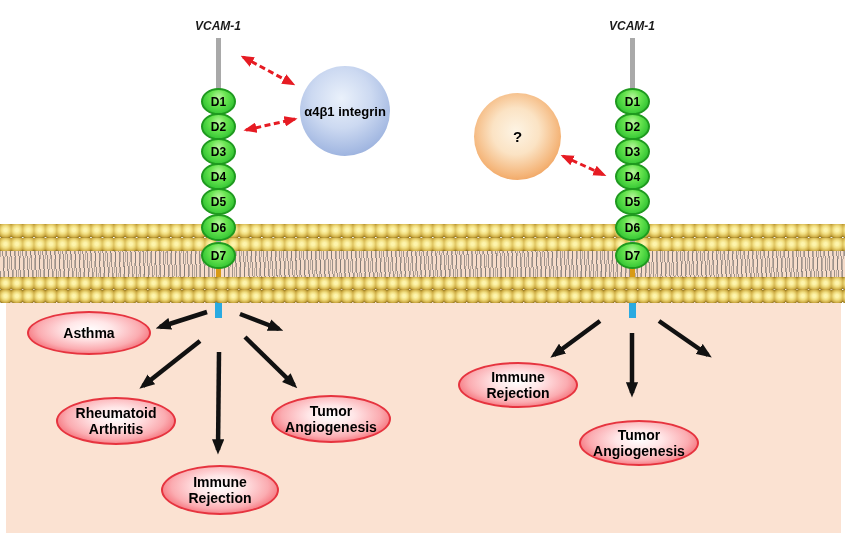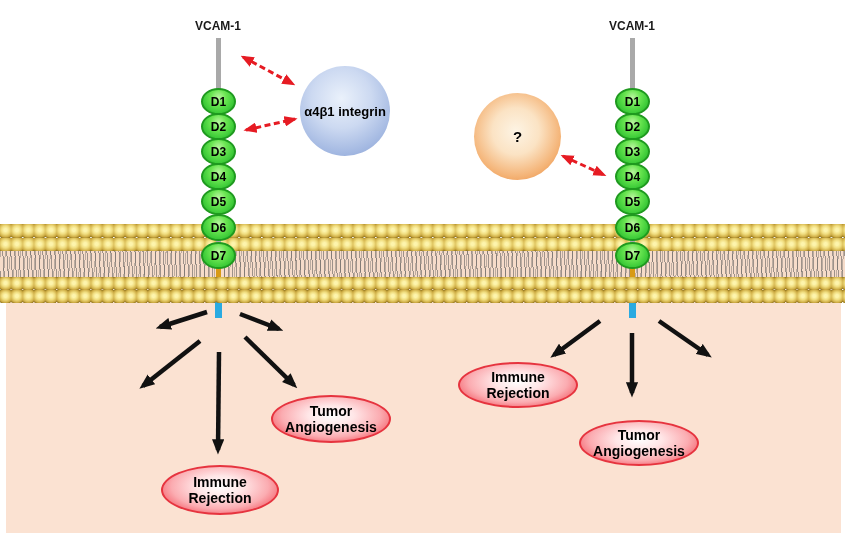--- a/index.html
+++ b/index.html
@@ -36,21 +36,21 @@
   .stalk-cyto{position:absolute; width:7px; background:#2aaae1; z-index:2;}
   .domain{
     position:absolute; width:35px; height:27px; border-radius:50%;
     border:2px solid #1f9a1f; box-sizing:border-box;
     background:radial-gradient(ellipse at 50% 32%, #b9f59f 0%, #6ae551 35%, #3ccb38 70%, #2aa82a 100%);
     display:flex; align-items:center; justify-content:center;
     font-size:12px; font-weight:bold; color:#000; z-index:3;margin-top:44px;
   }
   .vcam-label{
     position:absolute; width:90px; text-align:center;
-    font-size:12px; font-weight:bold; color:#1a1a1a; z-index:3;
+    font-size:12px; font-weight:bold; color:#1a1a1a; z-index:3;font-style:italic;
   }
   
   .ligand{
     position:absolute; border-radius:50%;
     display:flex; align-items:center; justify-content:center;
     font-weight:bold; color:#000; z-index:5; text-align:left;
   }
   .ligand-integrin{
     left:300px; top:66px; width:90px; height:90px; font-size:13px;
     background:radial-gradient(circle at 46% 36%, #eaf1fb 0%, #ccd9f1 40%, #a4b9e2 72%, #8ba3d5 92%, #7e97cd 100%);
@@ -108,20 +108,22 @@
     <div class="domain" style="left:615px; top:94px;">D3</div>
     <div class="domain" style="left:615px; top:119px;">D4</div>
     <div class="domain" style="left:615px; top:144px;">D5</div>
     <div class="domain" style="left:615px; top:170px;">D6</div>
     <div class="domain" style="left:615px; top:198px;">D7</div>
   </div>
 
   <div class="ligand ligand-integrin">α4β1 integrin</div>
   <div class="ligand ligand-unknown">?</div>
 
+  <div class="disease" style="left:27px;  top:311px; width:124px; height:44px;">Asthma</div>
+  <div class="disease" style="left:56px;  top:397px; width:120px; height:48px;">Rheumatoid Arthritis</div>
   <div class="disease" style="left:271px; top:395px; width:120px; height:48px;">Tumor Angiogenesis</div>
   <div class="disease" style="left:161px; top:465px; width:118px; height:50px;">Immune Rejection</div>
 
   <div class="disease" style="left:458px; top:362px; width:120px; height:46px;">Immune Rejection</div>
   <div class="disease" style="left:579px; top:420px; width:120px; height:46px;">Tumor Angiogenesis</div>
 
   <svg class="overlay" viewBox="0 0 845 545" xmlns="http://www.w3.org/2000/svg">
     <defs>
       <marker id="mk-black" viewBox="0 0 10 8" refX="7" refY="4" markerWidth="3.4" markerHeight="2.8" orient="auto">
         <path d="M0,0 L10,4 L0,8 z" fill="#111111"></path>

